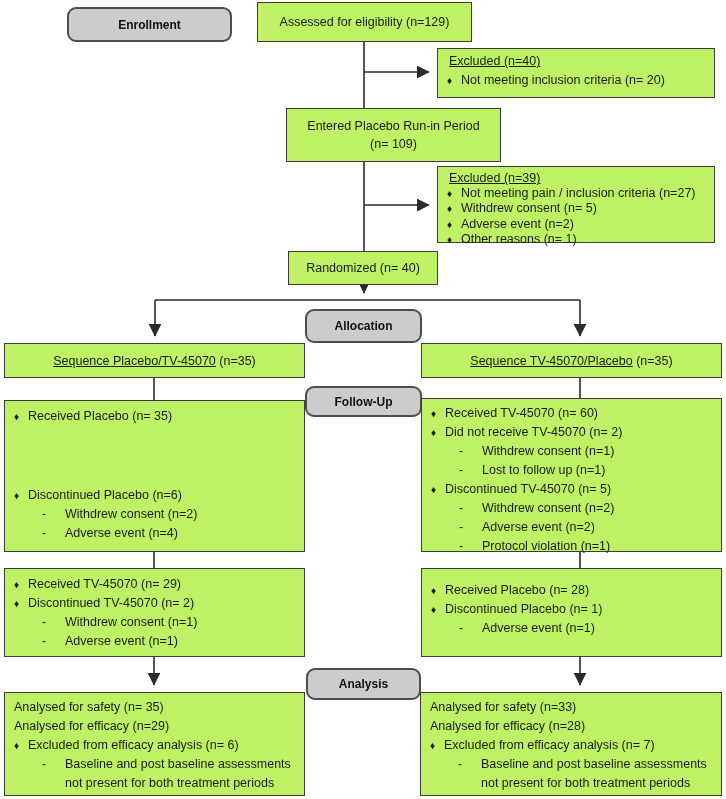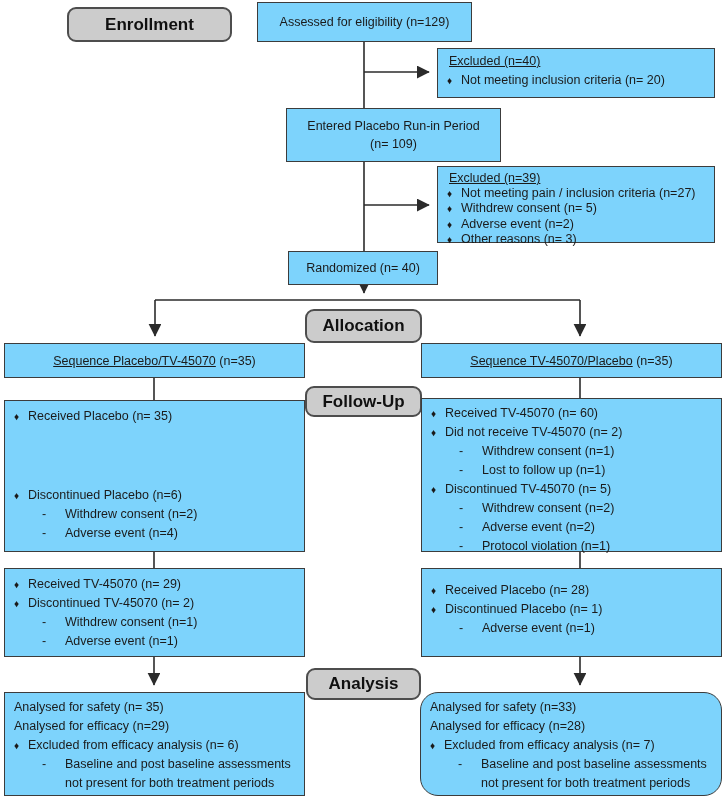--- a/index.html
+++ b/index.html
@@ -8,28 +8,28 @@
   }
   html,body{margin:0;padding:0;background:#ffffff;}
   .canvas{
     position:relative;width:726px;height:799px;background:#ffffff;overflow:hidden;
     font-family:"Liberation Sans","DejaVu Sans",sans-serif;color:var(--text);
   }
   svg.wires{position:absolute;left:0;top:0;width:726px;height:799px;}
   .cl{stroke:var(--line);stroke-width:1.6;fill:none;}
   .ah{fill:var(--line);}
   .box{
-    position:absolute;background:#7dd3fc;border:1.6px solid var(--box-border);
+    position:absolute;background:#bef264;border:1.6px solid var(--box-border);
     box-sizing:border-box;font-size:12.5px;color:var(--text);
   }
   .center{display:flex;align-items:center;justify-content:center;text-align:center;}
   .stage{
     position:absolute;background:var(--stage-fill);border:2px solid var(--stage-border);
     border-radius:9px;box-sizing:border-box;display:flex;align-items:center;justify-content:center;
-    font-weight:bold;font-size:17px;color:#101010;
+    font-weight:bold;font-size:12px;color:#101010;
   }
   .ul{text-decoration:underline;}
   .title{display:block;padding:5px 0 2px 11px;text-decoration:underline;}
   .li{position:relative;line-height:19px;}
   .li.b{padding-left:23px;}
   .li.b .mk{position:absolute;left:9px;top:0;font-size:10px;}
   .li.d{padding-left:60px;padding-right:6px;}
   .li.d .mk{position:absolute;left:37px;top:0;}
   .li.p{padding-left:9px;}
   .gap{width:100%;}
@@ -90,21 +90,21 @@
       <span>(n= 109)</span>
     </span>
   </div>
 
   <div class="box tight" style="left:437px;top:166px;width:278px;height:77px;">
     <span class="title">Excluded (n=39)</span>
     <div>
         <div class="li b"><span class="mk">♦</span><span>Not meeting pain / inclusion criteria (n=27)</span></div>
         <div class="li b"><span class="mk">♦</span><span>Withdrew consent (n= 5)</span></div>
         <div class="li b"><span class="mk">♦</span><span>Adverse event (n=2)</span></div>
-        <div class="li b"><span class="mk">♦</span><span>Other reasons (n= 3)</span></div>
+        <div class="li b"><span class="mk">♦</span><span>Other reasons (n= 1)</span></div>
       </div>
   </div>
 
   <div class="box center" style="left:288px;top:251px;width:150px;height:34px;">
     <span>Randomized (n= 40)</span>
   </div>
 
   <div class="box center" style="left:4px;top:343px;width:301px;height:35px;">
     <span><span class="ul">Sequence Placebo/TV-45070</span><span> (n=35)</span></span>
   </div>
@@ -141,20 +141,20 @@
       <div class="li b"><span class="mk">♦</span><span>Discontinued Placebo (n= 1)</span></div>
       <div class="li d"><span class="mk">-</span><span>Adverse event (n=1)</span></div>
     </div>
 
   <div class="box pad5" style="left:4px;top:692px;width:301px;height:104px;">
       <div class="li p"><span>Analysed for safety (n= 35)</span></div>
       <div class="li p"><span>Analysed for efficacy (n=29)</span></div>
       <div class="li b"><span class="mk">♦</span><span>Excluded from efficacy analysis (n= 6)</span></div>
       <div class="li d"><span class="mk">-</span><span>Baseline and post baseline assessments not present for both treatment periods</span></div>
     </div>
-  <div class="box pad5" style="left:420px;top:692px;width:302px;height:104px;border-radius:18px;">
+  <div class="box pad5" style="left:420px;top:692px;width:302px;height:104px;">
       <div class="li p"><span>Analysed for safety (n=33)</span></div>
       <div class="li p"><span>Analysed for efficacy (n=28)</span></div>
       <div class="li b"><span class="mk">♦</span><span>Excluded from efficacy analysis (n= 7)</span></div>
       <div class="li d"><span class="mk">-</span><span>Baseline and post baseline assessments not present for both treatment periods</span></div>
     </div>
 
 </div>
 
 </body></html>

